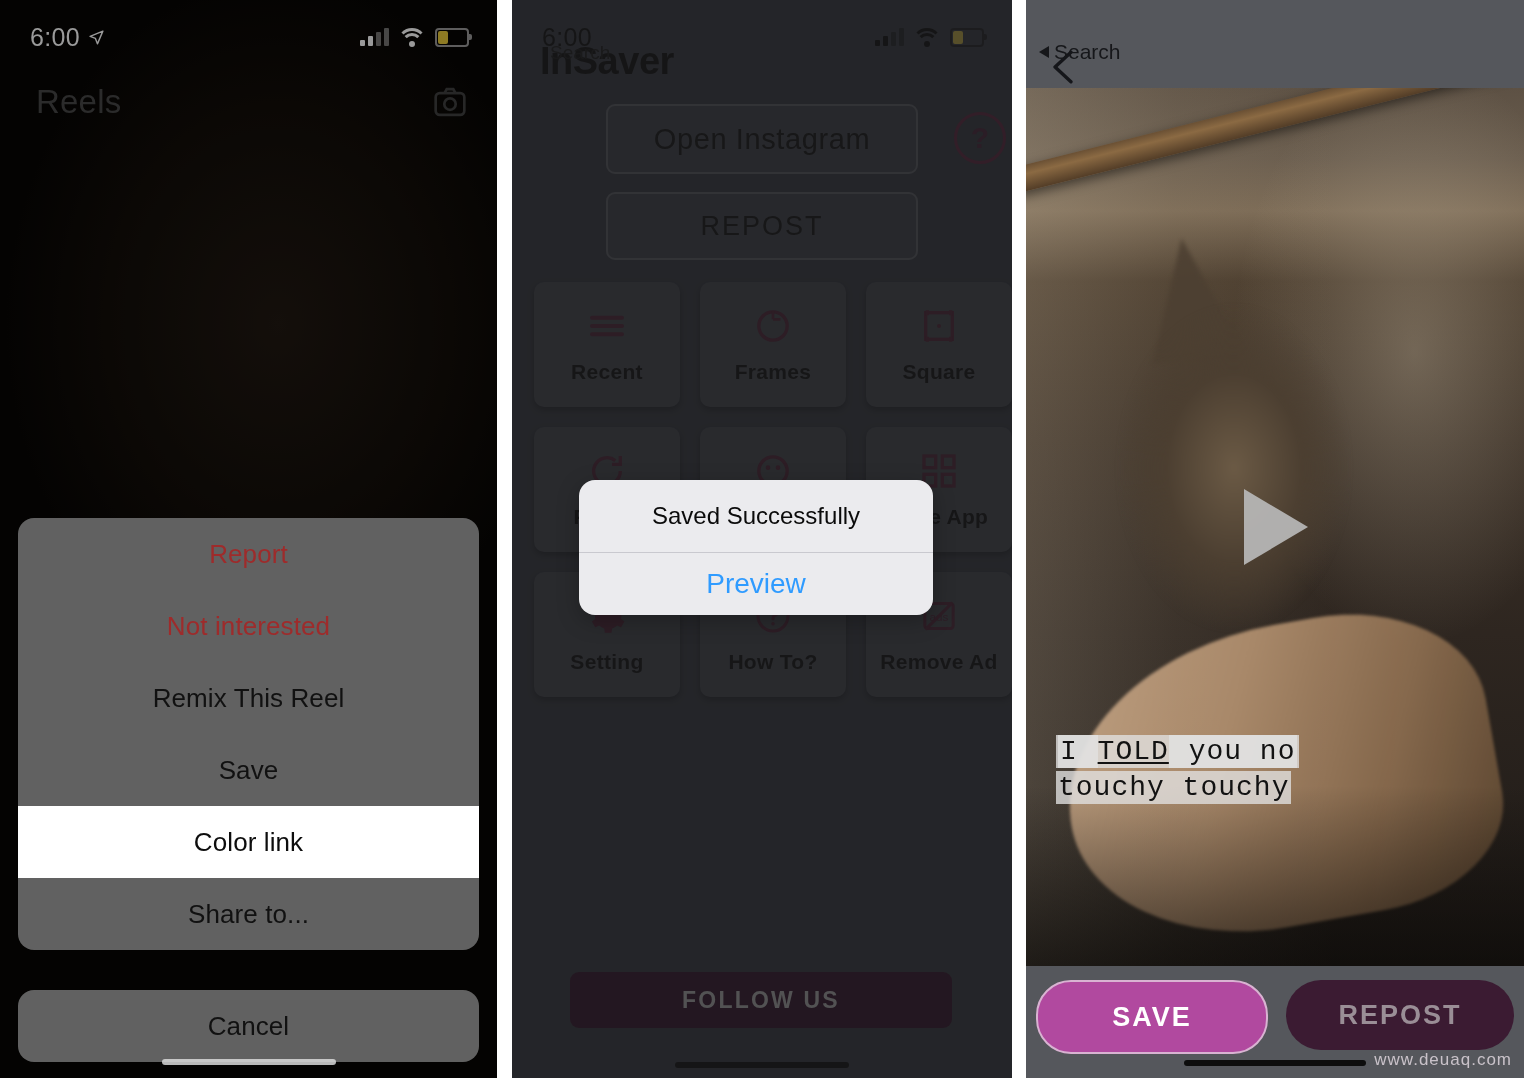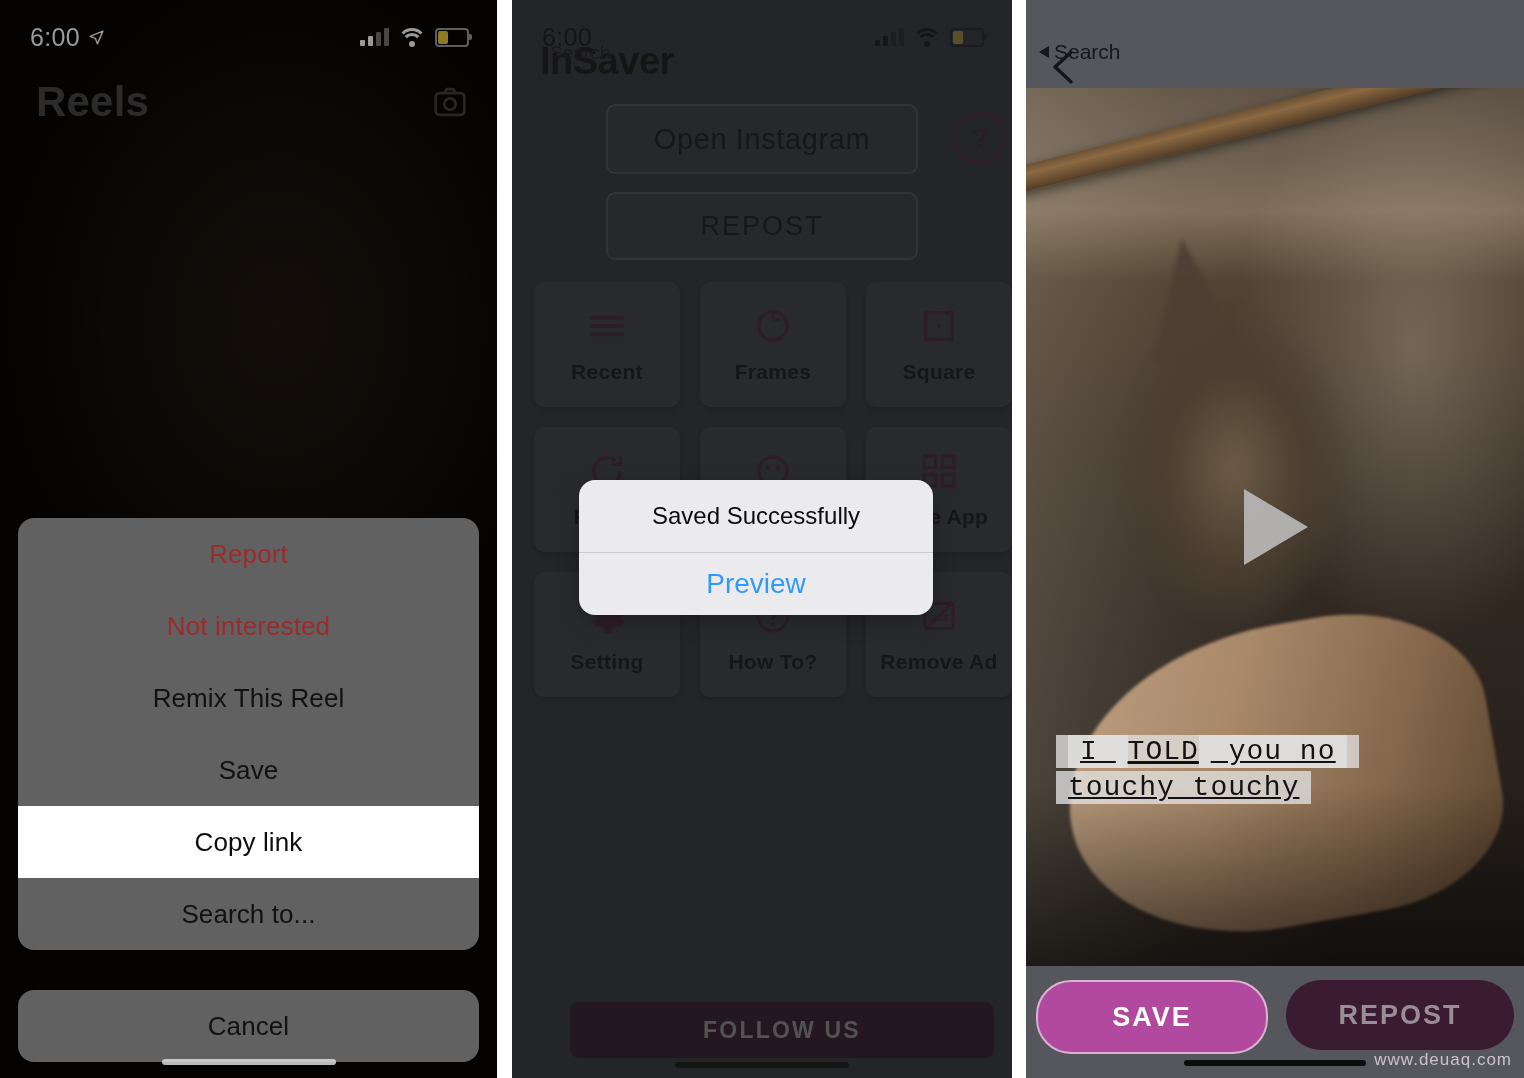--- a/index.html
+++ b/index.html
@@ -122,22 +122,22 @@
   }
   .reels-head {
     position: absolute;
     top: 76px; left: 0; right: 0;
     height: 52px;
     display: flex; align-items: center; justify-content: space-between;
     padding: 0 30px 0 36px;
     box-sizing: border-box;
   }
   .reels-title {
-    font-size: 42px;
-    font-weight: bold;
+    font-size: 33px;
+    font-weight: normal;
     color: #2b2b2b;
     letter-spacing: .2px;
   }
   .cam-icon { width: 34px; height: 30px; display:block; color:#272727; }
 
   
   .sheet {
     position: absolute;
     left: 18px; right: 18px;
     border-radius: 16px;
@@ -235,22 +235,22 @@
   .tile-label {
     font-size: 21px;
     font-weight: bold;
     color: #131313;
     letter-spacing: .3px;
   }
   .tile-icon { width: 40px; height: 40px; color: #40202e; display: block; }
 
   #btn-follow-us {
     position: absolute;
-    left: 58px; bottom: 20px;
-    width: 424px; height: 56px;
+    left: 58px; bottom: 50px;
+    width: 382px; height: 56px;
     background: #2d1526;
     border-radius: 9px;
     display: flex; align-items: center; justify-content: center;
     color: #8a8a8a;
     font-size: 23px;
     font-weight: bold;
     letter-spacing: 2.2px;
   }
   #panel-insaver .home-ind { background: #111; bottom: 10px; }
 
@@ -387,22 +387,21 @@
     font-family: "Liberation Mono", monospace;
     font-size: 28px;
     line-height: 1.28;
     color: #121212;
     letter-spacing: 1px;
   }
   #video-caption span {
     background: rgba(225,225,225,0.78);
     box-decoration-break: clone;
     -webkit-box-decoration-break: clone;
-    padding: 1px 12px;
-    text-decoration: underline;
+    padding: 1px 2px;
   }
   #video-caption u { text-decoration: underline; text-underline-offset: 3px; }
 
   .btm-bar {
     position: absolute;
     bottom: 0; left: 0; right: 0;
     height: 112px;
     background: #55575c;
     display: flex;
     align-items: flex-start;
@@ -473,22 +472,22 @@
         <circle cx="12" cy="12.5" r="4.2" fill="none" stroke="currentColor" stroke-width="2"></circle>
         <path d="M8 4.5 9.6 1.5h4.8L16 4.5" fill="none" stroke="currentColor" stroke-width="2"></path>
       </svg>
     </div>
 
     <div class="sheet" id="action-sheet">
       <div class="sheet-row danger">Report</div>
       <div class="sheet-row danger">Not interested</div>
       <div class="sheet-row">Remix This Reel</div>
       <div class="sheet-row">Save</div>
-      <div class="sheet-row pressed">Copy link</div>
-      <div class="sheet-row">Search to...</div>
+      <div class="sheet-row pressed">Color link</div>
+      <div class="sheet-row">Share to...</div>
     </div>
 
     <div class="sheet" id="cancel-sheet">
       <div class="sheet-row">Cancel</div>
     </div>
 
     <div class="home-ind"></div>
   </div>
 
   <div class="panel" id="panel-insaver">

